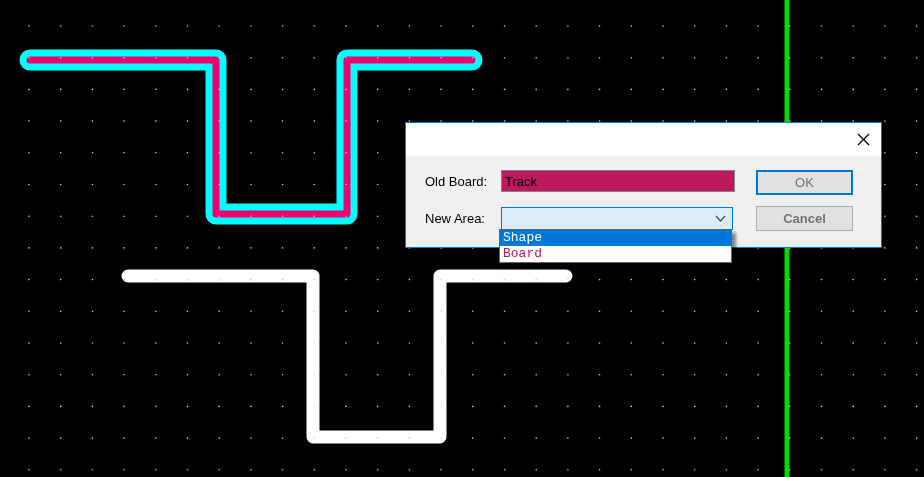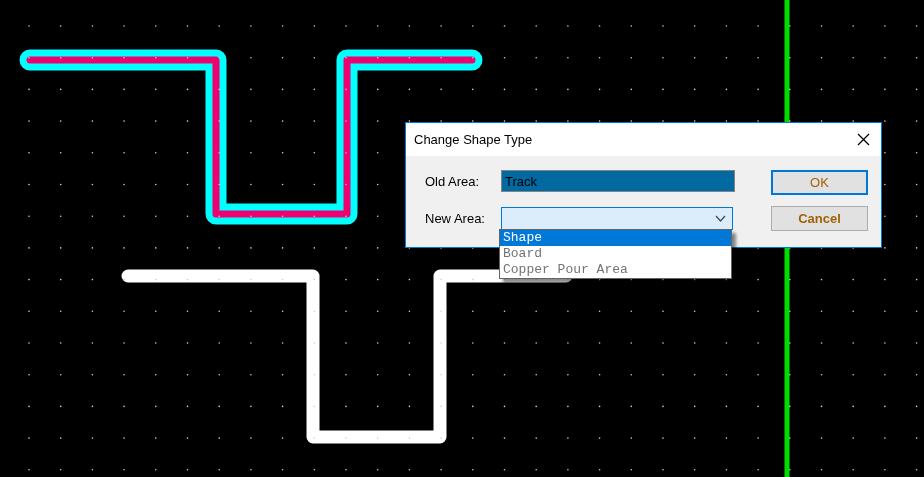--- a/index.html
+++ b/index.html
@@ -24,49 +24,49 @@
   .close-btn{
     position:absolute;right:0;top:0;width:36px;height:33px;
     display:flex;align-items:center;justify-content:center;cursor:default;
   }
   .dlg-label{
     position:absolute;left:19px;font-size:13px;color:#000;
     height:23px;line-height:23px;white-space:nowrap;
   }
   .textfield{
     position:absolute;left:95px;top:47px;width:234px;height:22px;
-    box-sizing:border-box;border:1px solid #848484;background:#0369a1;
+    box-sizing:border-box;border:1px solid #848484;background:#be185d;
     font-family:"Liberation Sans",sans-serif;font-size:13px;color:#000;
     padding:0 3px;outline:none;
   }
   .btn{
-    position:absolute;left:365px;width:97px;height:25px;box-sizing:border-box;
+    position:absolute;left:350px;width:97px;height:25px;box-sizing:border-box;
     background:#e1e1e1;font-family:"Liberation Sans",sans-serif;
-    font-size:13px;color:#a16207;text-align:center;
+    font-size:13px;color:#737373;text-align:center;
     display:flex;align-items:center;justify-content:center;cursor:default;
   }
   .btn.default{border:2px solid #0078d7;top:47px;}
   .btn.normal{border:1px solid #adadad;top:83px;font-weight:bold;}
   .combobox{
     position:absolute;left:95px;top:84px;width:232px;height:23px;
     box-sizing:border-box;border:1px solid #0078d7;background:#dbedfb;
     display:flex;align-items:center;padding-left:4px;font-size:13px;color:#000;
   }
   .combo-chevron{
     position:absolute;right:6px;top:7px;width:11px;height:8px;
   }
   
   .dropdown-list{
     position:absolute;left:499px;top:229px;width:233px;
     box-sizing:border-box;background:#fff;border:1px solid #646464;
     box-shadow:4px 4px 3px rgba(0,0,0,0.45);
     font-family:Liberation Mono, monospace;
   }
   .dropdown-item{
-    height:16px;line-height:16px;font-size:13px;color:#737373;
+    height:16px;line-height:16px;font-size:13px;color:#be185d;
     padding-left:3px;white-space:nowrap;cursor:default;
   }
   .dropdown-item.highlighted{background:#0078d7;color:#fff;}
 </style>
 </head>
 <body>
 
 <svg class="board" width="924" height="477">
     <polyline points="30,60 216,60 216,214 347,214 347,60 472,60" fill="none" stroke-linecap="round" stroke-linejoin="round" stroke="#00ffff" stroke-width="21"></polyline>
     <polyline points="30,60 216,60 216,214 347,214 347,60 472,60" fill="none" stroke-linecap="round" stroke-linejoin="round" stroke="#ee0070" stroke-width="7"></polyline>
@@ -506,40 +506,38 @@
       <circle cx="916.6000000000005" cy="342.99999999999994" r="0.8"></circle>
       <circle cx="916.6000000000005" cy="374.69999999999993" r="0.8"></circle>
       <circle cx="916.6000000000005" cy="406.3999999999999" r="0.8"></circle>
       <circle cx="916.6000000000005" cy="438.0999999999999" r="0.8"></circle>
       <circle cx="916.6000000000005" cy="469.7999999999999" r="0.8"></circle>
     </g>
   </svg>
 
 <div class="dialog">
   <div class="titlebar">
-    <span class="title">Change Shape Type</span>
     <span class="close-btn">
       <svg width="13" height="13" viewBox="0 0 13 13">
         <line x1="1" y1="1" x2="12" y2="12" stroke="#000" stroke-width="1.2"></line>
         <line x1="12" y1="1" x2="1" y2="12" stroke="#000" stroke-width="1.2"></line>
       </svg>
     </span>
   </div>
 
-  <span class="dlg-label" style="top:47px">Old Area:</span>
+  <span class="dlg-label" style="top:47px">Old Board:</span>
   <input class="textfield" type="text" readonly="" value="Track" style="">
   <div class="btn default">OK</div>
 
   <span class="dlg-label" style="top:84px">New Area:</span>
   <div class="combobox">
     <span></span>
     <svg class="combo-chevron" viewBox="0 0 11 8">
       <polyline points="1,1 5.5,6 10,1" fill="none" stroke="#43494e" stroke-width="1.3"></polyline>
     </svg>
   </div>
   <div class="btn normal">Cancel</div>
 </div>
 
 <div class="dropdown-list">
     <div class="dropdown-item highlighted">Shape</div>
     <div class="dropdown-item">Board</div>
-    <div class="dropdown-item">Copper Pour Area</div>
   </div>
 
 </body></html>

